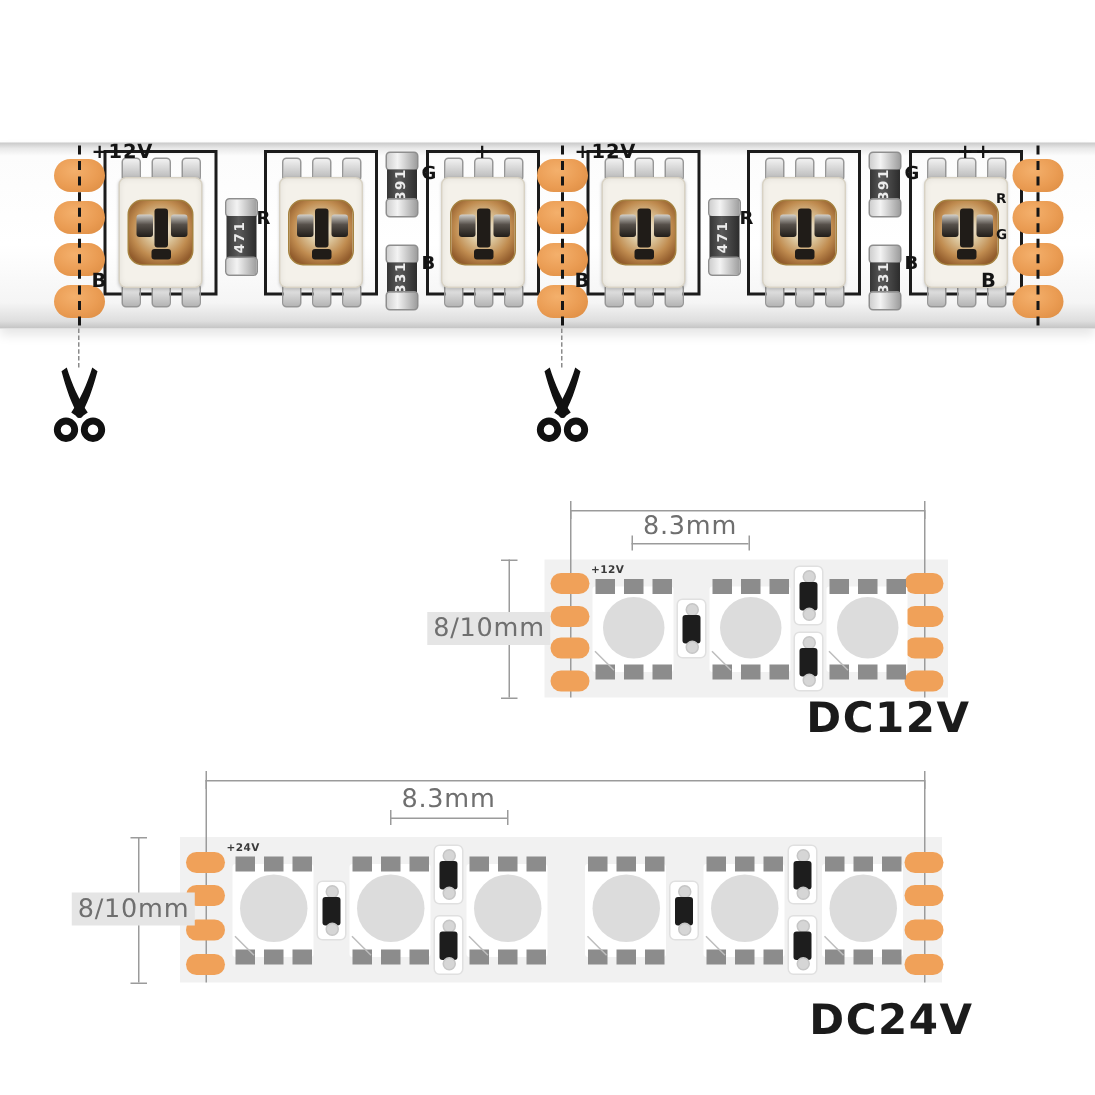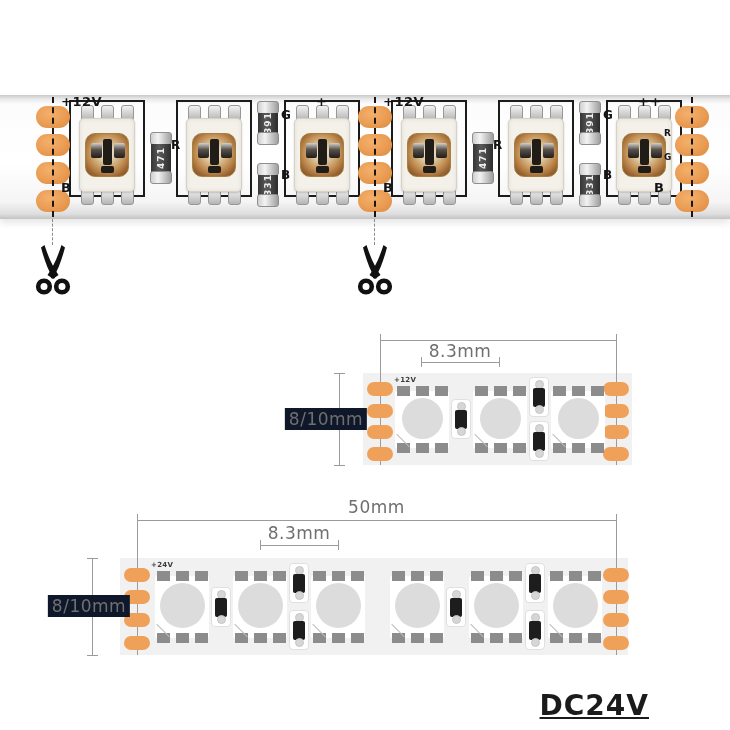--- a/index.html
+++ b/index.html
@@ -43,42 +43,42 @@
 
   
   .diagram-layer{left:0;top:0;width:730px;height:730px;pointer-events:none;}
   .dstrip{z-index:0;}
   .hline,.vline{background:#9b9b9b;z-index:1;}
   .hline{height:1px;}
   .vline{width:1px;}
   .vtick{width:1px;height:12px;background:#9b9b9b;z-index:1;}
   .htick{width:11px;height:1px;background:#9b9b9b;z-index:1;}
   .dim-label{font-size:17px;color:#6f6f6f;text-align:center;letter-spacing:.5px;z-index:6;}
-  .vlab{transform:translate(-50%,-50%);background:#0f172a;padding:1px 4px;white-space:nowrap;}
+  .vlab{transform:translate(-50%,-50%);background:#e5e5e5;padding:1px 4px;white-space:nowrap;}
   .volt-label{font-size:7px;font-weight:bold;color:#3a3a3a;letter-spacing:.3px;z-index:6;}
   .dc-title{font-size:28px;font-weight:bold;color:#1b1b1b;letter-spacing:1px;transform:translateX(-100%);z-index:6;white-space:nowrap;}
   .dpad{width:26px;height:14px;border-radius:7px;z-index:2;}
   .dpkg{width:54px;background:#ffffff;border-radius:2px;z-index:2;}
   .dledpad{width:13px;height:10px;z-index:3;}
   .dcircle{border-radius:50%;z-index:3;}
   .ddiag{height:1px;background:#bdbdbd;transform:rotate(45deg);z-index:3;}
   .dres{width:20px;height:40px;background:#fff;border:1px solid #e0e0e0;border-radius:4px;z-index:2;}
   .ddot{width:9px;height:9px;border-radius:50%;background:#d6d6d6;border:1px solid #c6c6c6;left:4.5px;z-index:3;}
   .dbody{width:12px;height:19px;background:#1d1d1d;border-radius:2px;left:3px;top:10px;z-index:3;}
 
   #l12w{left:380px;top:318px;width:236px;}
   #l12p{left:421px;top:341px;width:78px;}
   #l12h{left:326px;top:419px;}
   #l12v{left:394px;top:376px;}
   #l12t{left:647px;top:462px;}
   #l24w{left:137px;top:497px;width:479px;}
   #l24p{left:260px;top:523px;width:78px;}
   #l24h{left:89px;top:606px;}
   #l24v{left:151px;top:561px;}
-  #l24t{left:649px;top:689px;text-decoration:underline;}
+  #l24t{left:649px;top:663px;}
 </style>
 </head>
 <body>
 
 <div id="canvas">
 
   <div id="photo-strip">
       <div class="sbox" style="left: 69px; top: 5px; width: 76px; height: 97px;"></div>
       <div class="pin" style="left: 81px; top: 10px;"></div>
       <div class="pin" style="left: 81px; top: 94px;"></div>
@@ -253,20 +253,21 @@
     <path fill="#111" d="M28.5,2 C25,13 20.5,23.5 14.5,32 L19.5,35.5 C25.5,27 29,15.5 32,4.5 Z"></path>
     <circle cx="11" cy="43.5" r="5.8" fill="none" stroke="#111" stroke-width="4.6"></circle>
     <circle cx="29" cy="43.5" r="5.8" fill="none" stroke="#111" stroke-width="4.6"></circle>
     <circle cx="20" cy="33.5" r="2.2" fill="#111"></circle>
   </svg>
 
   <div id="d12" class="diagram-layer">
     <div class="dim-label" id="l12p">8.3mm</div>
     <div class="dim-label vlab" id="l12h">8/10mm</div>
     <div class="volt-label" id="l12v">+12V</div>
+    <div class="dc-title" id="l12t">DC12V</div>
   <div class="dstrip" style="left: 363px; top: 373px; width: 269px; height: 92px; background: rgb(241, 241, 241);"></div>
       <div class="vline" style="left: 380px; top: 340px; height: 125px;"></div>
       <div class="vline" style="left: 616px; top: 340px; height: 125px;"></div>
       <div class="hline" style="left: 380px; top: 340px; width: 236px;"></div>
       <div class="vtick" style="left: 380px; top: 334px;"></div>
       <div class="vtick" style="left: 616px; top: 334px;"></div>
       <div class="hline" style="left: 421px; top: 362px; width: 78px;"></div>
       <div class="vtick" style="left: 421px; top: 357px; height: 10px;"></div>
       <div class="vtick" style="left: 499px; top: 357px; height: 10px;"></div>
       <div class="vline" style="left: 339px; top: 373px; height: 92px;"></div>
@@ -318,21 +319,20 @@
         <div class="ddot" style="top: 27px;"></div>
       </div>
       <div class="dres" style="left: 529px; top: 421.08px;">
         <div class="ddot" style="top: 2px;"></div>
         <div class="dbody"></div>
         <div class="ddot" style="top: 27px;"></div>
       </div>
     </div>
 
   <div id="d24" class="diagram-layer">
-    <div class="dim-label" id="l24w">50mm</div>
     <div class="dim-label" id="l24p">8.3mm</div>
     <div class="dim-label vlab" id="l24h">8/10mm</div>
     <div class="volt-label" id="l24v">+24V</div>
     <div class="dc-title" id="l24t">DC24V</div>
   <div class="dstrip" style="left: 120px; top: 558px; width: 508px; height: 97px; background: rgb(241, 241, 241);"></div>
       <div class="vline" style="left: 137px; top: 520px; height: 135px;"></div>
       <div class="vline" style="left: 616px; top: 520px; height: 135px;"></div>
       <div class="hline" style="left: 137px; top: 520px; width: 479px;"></div>
       <div class="vtick" style="left: 137px; top: 514px;"></div>
       <div class="vtick" style="left: 616px; top: 514px;"></div>

